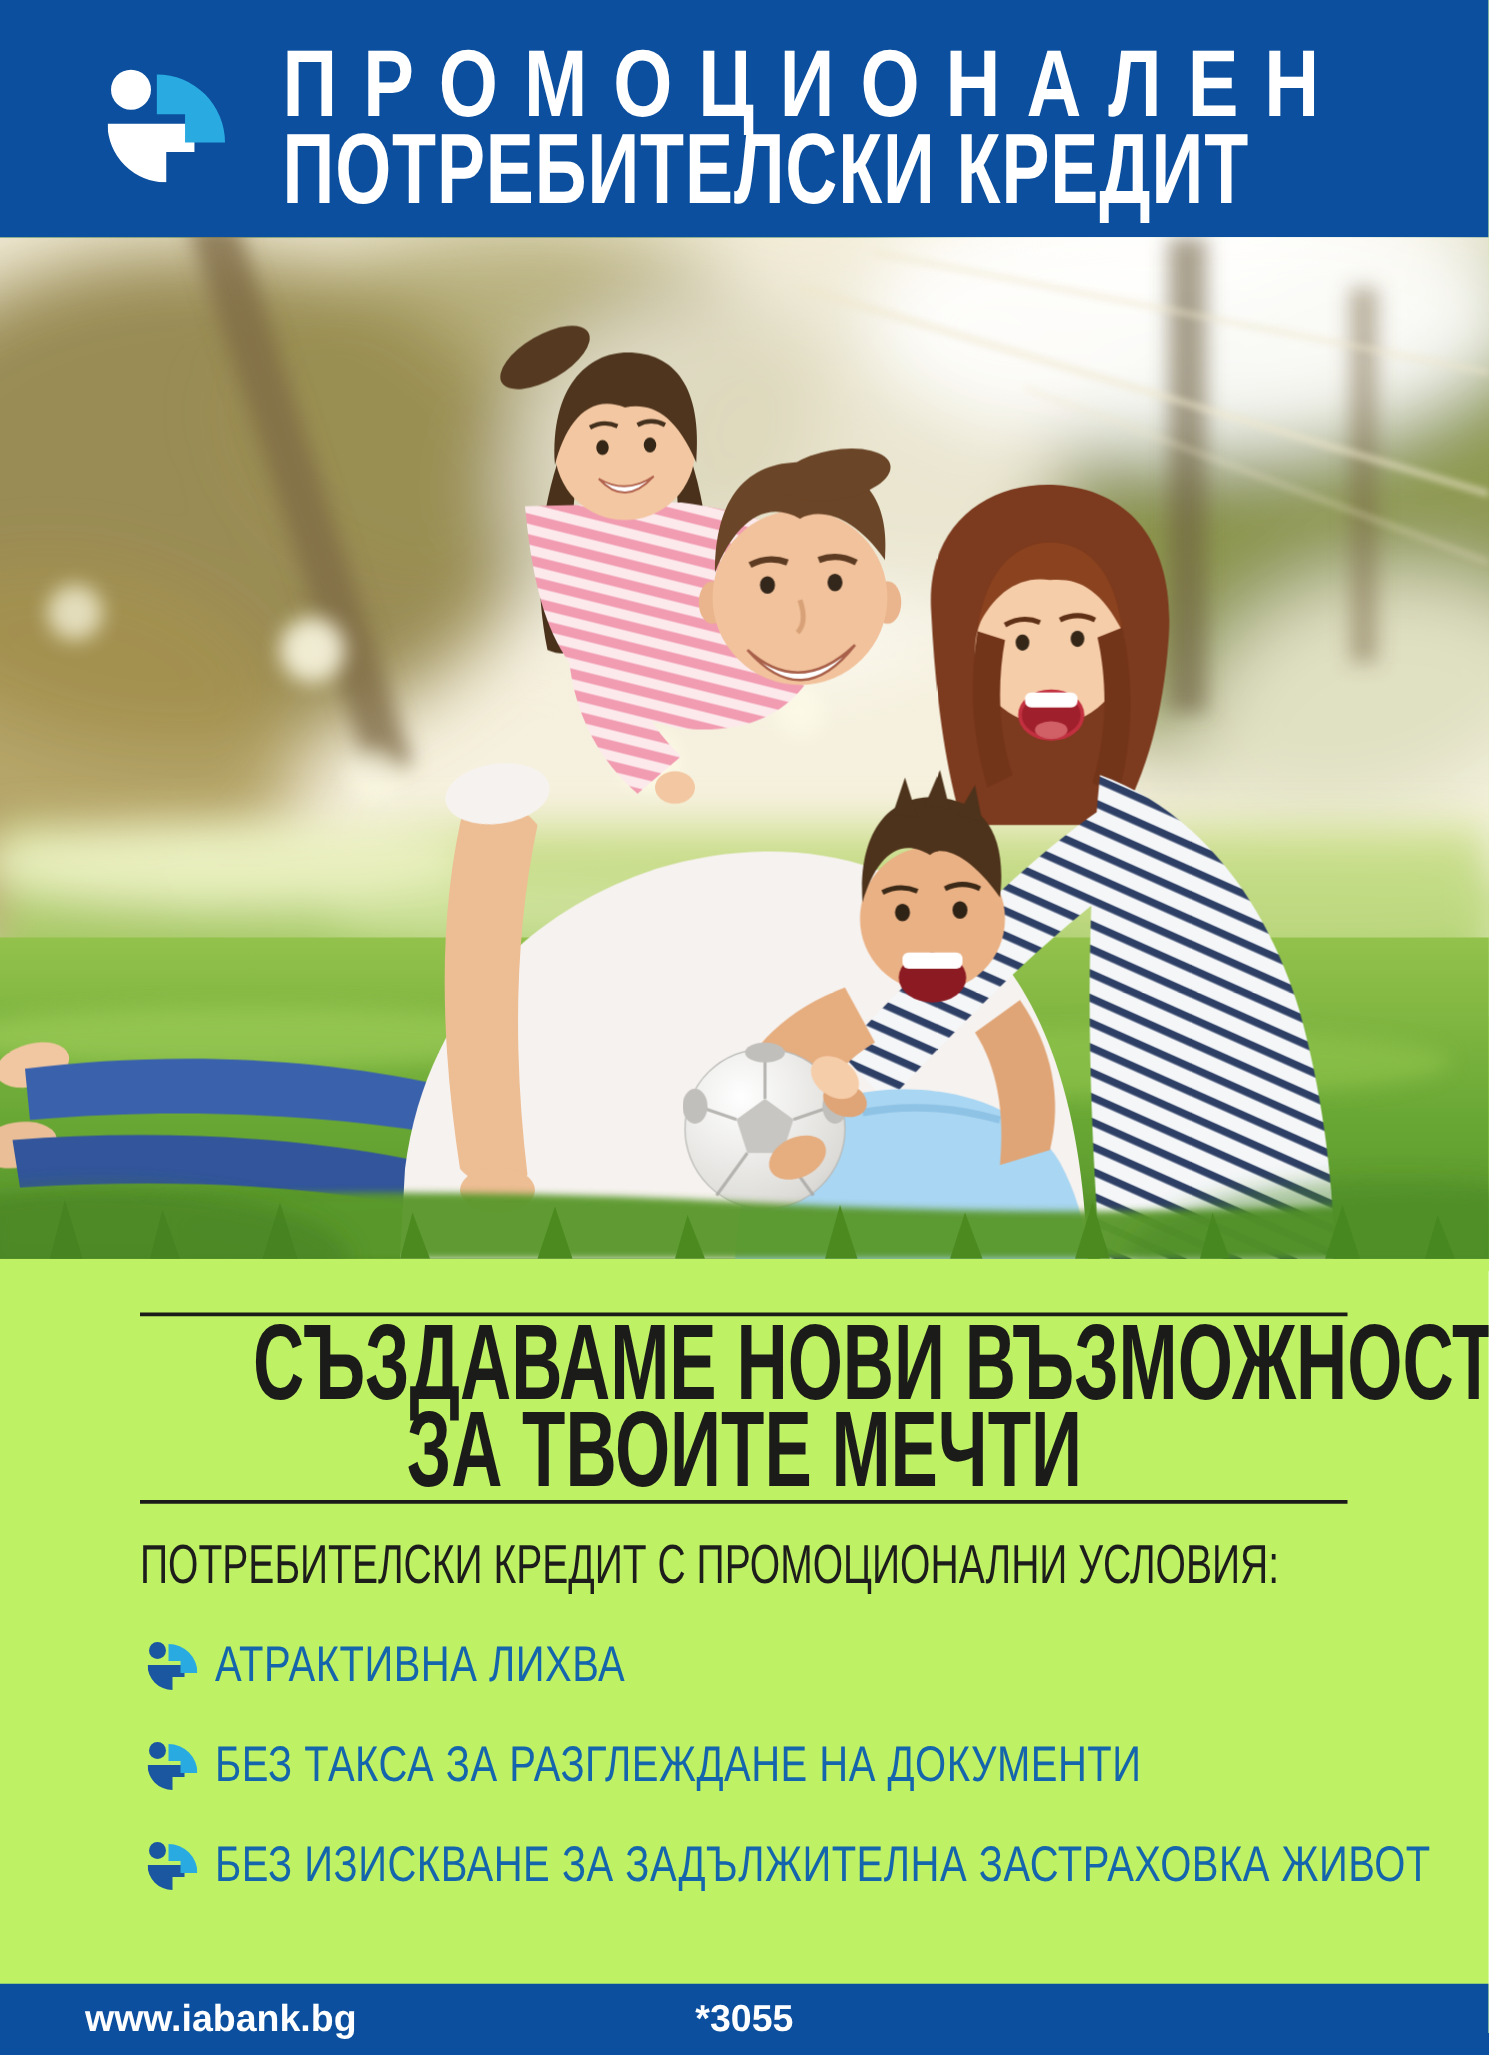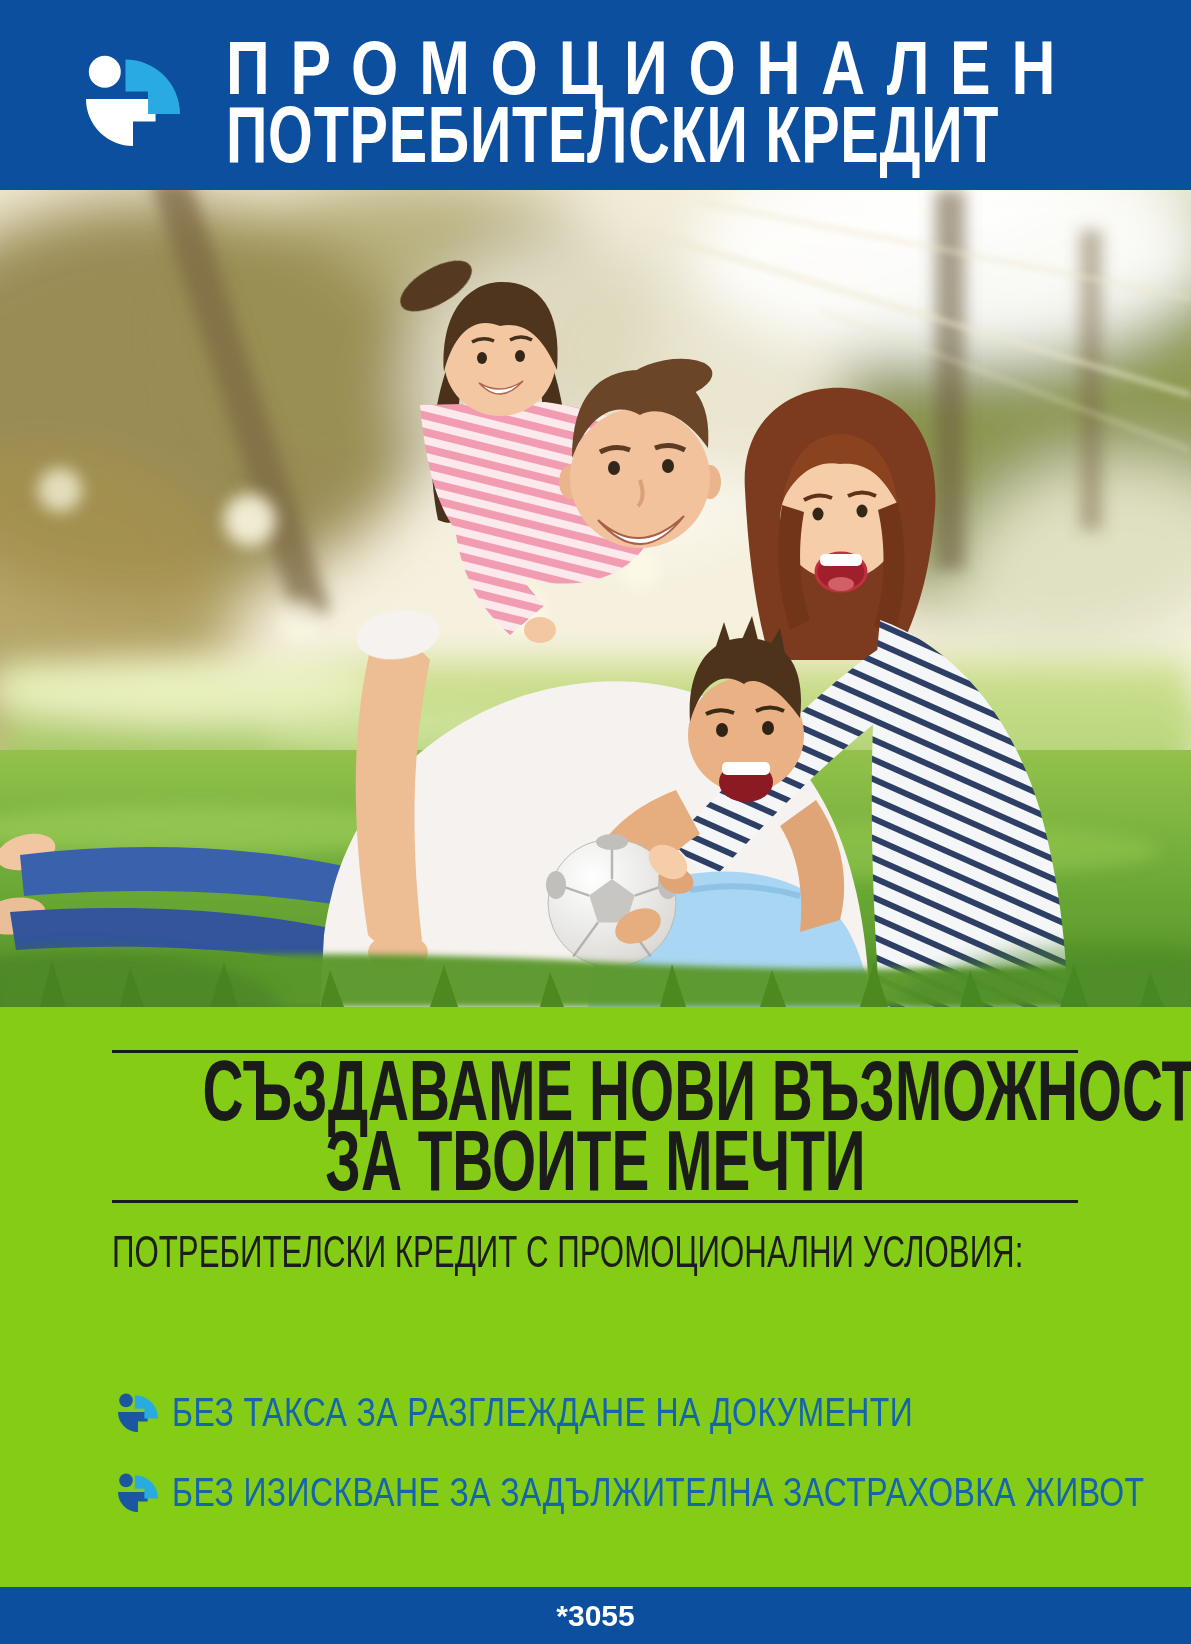--- a/index.html
+++ b/index.html
@@ -1,18 +1,18 @@
 <!DOCTYPE html>
 <html><head>
 <meta charset="utf-8">
 <style>
   html,body{margin:0;padding:0;background:#ffffff;}
   .page{
     position:relative;width:1191px;height:1644px;margin:0 auto;
-    background:#84cc16;overflow:hidden;
+    background:#bef264;overflow:hidden;
     font-family:"Liberation Sans",sans-serif;
   }
   
   .header{position:absolute;left:0;top:0;width:1191px;height:190px;background:#0b4f9e;}
   .header .logo{position:absolute;left:86px;top:52px;width:94px;height:94px;color:#ffffff;}
   .header-title{position:absolute;left:226px;top:0;color:#ffffff;font-weight:bold;}
   .ht1{
     position:absolute;left:0;top:30px;white-space:nowrap;line-height:1;
     font-size:76px;letter-spacing:26px;transform:scaleX(.80);transform-origin:left top;
   }
@@ -306,30 +306,37 @@
     </svg>
   </div>
 
   <div class="rule rule-top"></div>
   <div class="headline-line hl1">СЪЗДАВАМЕ НОВИ ВЪЗМОЖНОСТИ</div>
   <div class="headline-line hl2">ЗА ТВОИТЕ МЕЧТИ</div>
   <div class="rule rule-bottom"></div>
 
   <div class="subtitle">ПОТРЕБИТЕЛСКИ КРЕДИТ С ПРОМОЦИОНАЛНИ УСЛОВИЯ:</div>
 
+  <div class="benefit b1">
+    <svg class="mark" viewBox="0 0 100 100">
+        <use href="#logoMark"></use>
+      </svg>
+    <div class="label">АТРАКТИВНА ЛИХВА</div>
+  </div>
   <div class="benefit b2">
     <svg class="mark" viewBox="0 0 100 100">
         <use href="#logoMark"></use>
       </svg>
     <div class="label">БЕЗ ТАКСА ЗА РАЗГЛЕЖДАНЕ НА ДОКУМЕНТИ</div>
   </div>
   <div class="benefit b3">
     <svg class="mark" viewBox="0 0 100 100">
         <use href="#logoMark"></use>
       </svg>
     <div class="label">БЕЗ ИЗИСКВАНЕ ЗА ЗАДЪЛЖИТЕЛНА ЗАСТРАХОВКА ЖИВОТ</div>
   </div>
 
   <div class="footer">
+    <div class="f-site">www.iabank.bg</div>
     <div class="f-short">*3055</div>
   </div>
 
 </div>
 
 </body></html>

